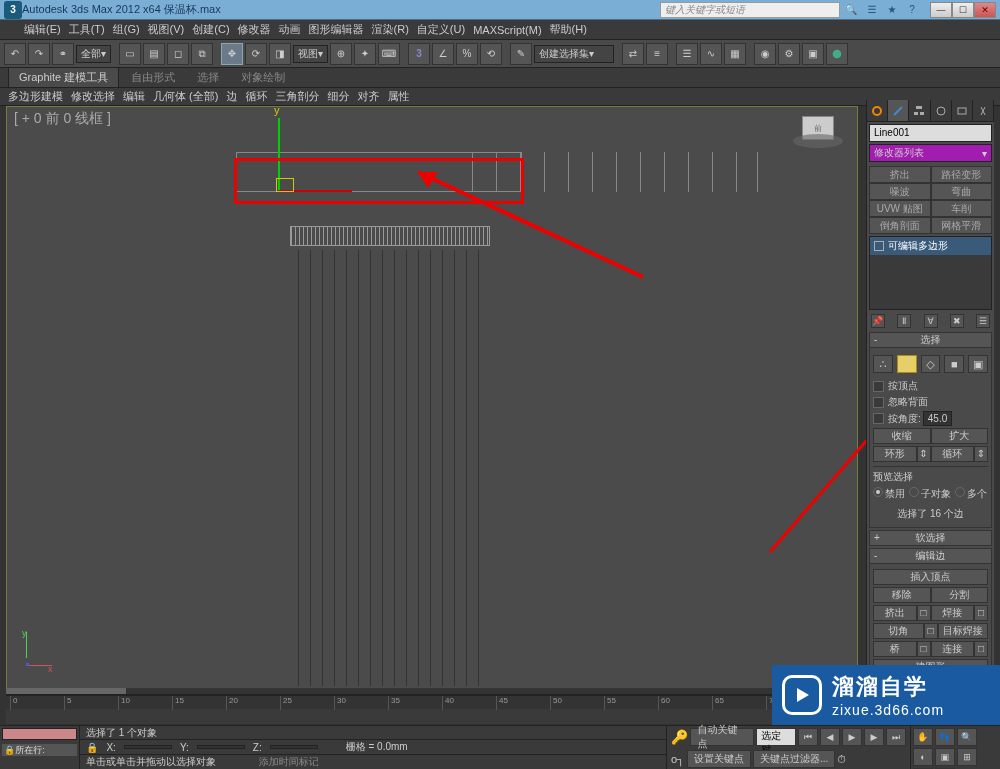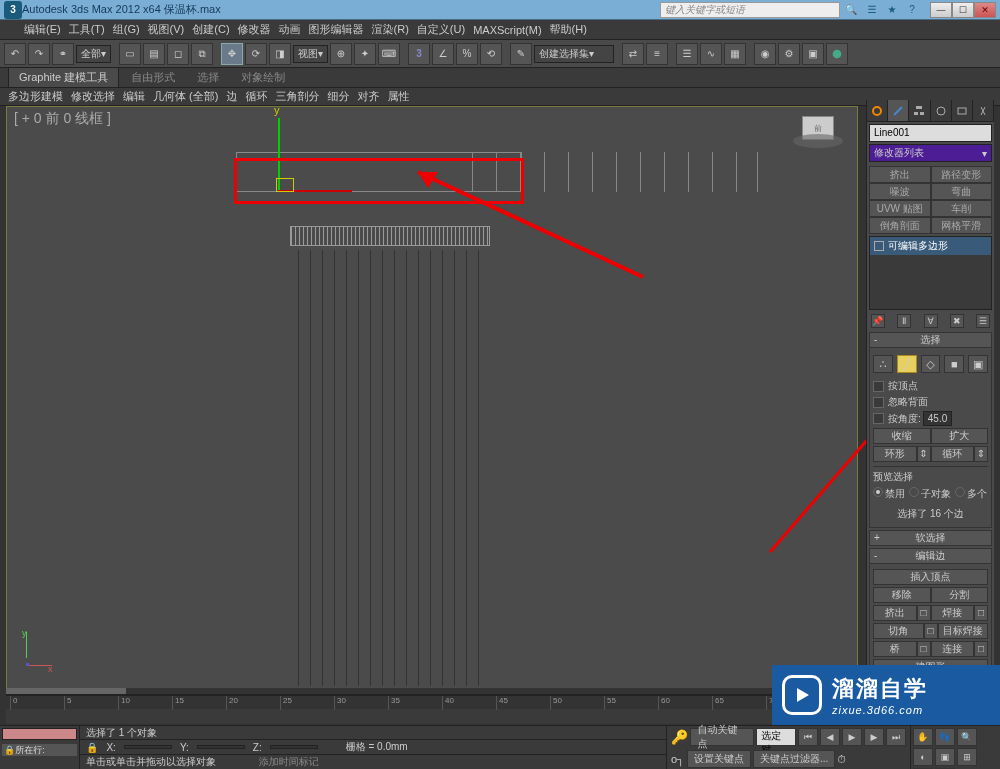--- a/index.html
+++ b/index.html
@@ -36,21 +36,21 @@
 .axis .x { position: absolute; left: 8px; bottom: 2px; width: 26px; height: 1px; background: #c55; }
 .axis .z { position:absolute; left:8px; bottom:2px; width:3px; height:3px; background:#55c; }
 .axis .yl { position: absolute; left: 4px; top: -4px; color: #5c5; font-size: 9px; }
 .axis .xl { position: absolute; left: 30px; bottom: -6px; color: #c55; font-size: 9px; }
 .command-panel { position: absolute; top: 100px; right: 6px; width: 128px; height: 604px; background: #4a4a4a; border-left: 1px solid #222; }
 .cp-tabs { height: 22px; display: flex; background: #3a3a3a; border-bottom: 1px solid #222; }
 .cp-tab { flex: 1; display: flex; align-items: center; justify-content: center; border-right: 1px solid #222; }
 .cp-tab.active { background: #555; }
 .cp-tab svg { width: 12px; height: 12px; }
 .cp-name { height: 18px; background: #ddd; color: #000; padding: 2px 4px; margin: 2px; font-size: 10px; border: 1px solid #222; }
-.cp-dd { height: 18px; background: #4c1d95; border: 1px solid #222; color: #ccc; padding: 2px 4px; margin: 0 2px 4px 2px; font-size: 10px; display:flex; justify-content:space-between; align-items:center;}
+.cp-dd { height: 18px; background: #a21caf; border: 1px solid #222; color: #ccc; padding: 2px 4px; margin: 0 2px 4px 2px; font-size: 10px; display:flex; justify-content:space-between; align-items:center;}
 .cp-btn-grid { display: flex; flex-wrap: wrap; padding: 0 2px; gap: 0; }
 .cp-btn { width: 50%; height: 17px; background: #555; border: 1px solid #333; color: #aaa; font-size: 10px; display: flex; align-items: center; justify-content: center; }
 .cp-stack { margin: 2px; height: 74px; background: #3a3a3a; border: 1px solid #222; }
 .cp-stack-item { padding: 2px 4px; background: #3a5a7a; color: #fff; font-size: 10px; display: flex; align-items: center; }
 .cp-stack-item .box { width: 10px; height: 10px; border: 1px solid #aaa; margin-right: 4px; }
 .cp-stacktools { display:flex; justify-content:space-between; padding:2px 4px; }
 .cp-stacktools span { width:14px; height:14px; border:1px solid #333; background:#555; font-size:9px; display:flex;align-items:center;justify-content:center;}
 .cp-rollout { margin: 2px 2px 0 2px; }
 .cp-roll-head { height: 16px; background: #555; border: 1px solid #333; color: #ccc; text-align: center; font-size: 10px; line-height: 14px; position: relative; }
 .cp-roll-head::before { content: "-"; position: absolute; left: 4px; }
@@ -104,21 +104,21 @@
 .gizmo .ylab { position: absolute; left: -4px; top: -14px; color: #cc0; font-size: 11px; }
 .gizmo .box { position:absolute; left:-2px; top:60px; width:18px; height:14px; border:1px solid #cc0; }
 .annot-rect { position: absolute; top: 158px; left: 234px; width: 290px; height: 46px; border: 3px solid #e00; pointer-events:none; }
 .annot-arrow1 { position: absolute; top: 162px; left: 408px; width: 240px; height: 120px; pointer-events:none; }
 .annot-circle { position: absolute; top: 368px; right: 68px; width: 38px; height: 34px; border: 3px solid #e00; border-radius: 50%; pointer-events:none; }
 .annot-arrow2 { position: absolute; top: 392px; left: 760px; width: 170px; height: 170px; pointer-events:none; }
 .watermark { position: absolute; bottom: 44px; right: 0; width: 228px; height: 60px; background: #1a5aa0; color: #fff; display: flex; align-items: center; padding: 0 10px; gap: 10px; }
 .watermark .play { width: 40px; height: 40px; border: 3px solid #fff; border-radius: 10px; display: flex; align-items: center; justify-content: center; }
 .watermark .txt { display: flex; flex-direction: column; }
 .watermark .big { font-size: 22px; font-weight: bold; letter-spacing: 2px; }
-.watermark .sm { font-size: 11px; letter-spacing: 1px; font-style: italic; }
+.watermark .sm { font-size: 14px; letter-spacing: 1px; }
 .scrollbar-h { position:absolute; top:688px; left:6px; width:852px; height:6px; background:#333; }
 .scrollbar-h .thumb { position:absolute; left:0; width:120px; height:6px; background:#666; }
 </style>
 </head>
 <body>
 
 <div class="titlebar">
   <div class="logo">3</div>
   <div class="title-center">Autodesk 3ds Max 2012 x64     保温杯.max</div>
   <div class="search-help">键入关键字或短语</div>

